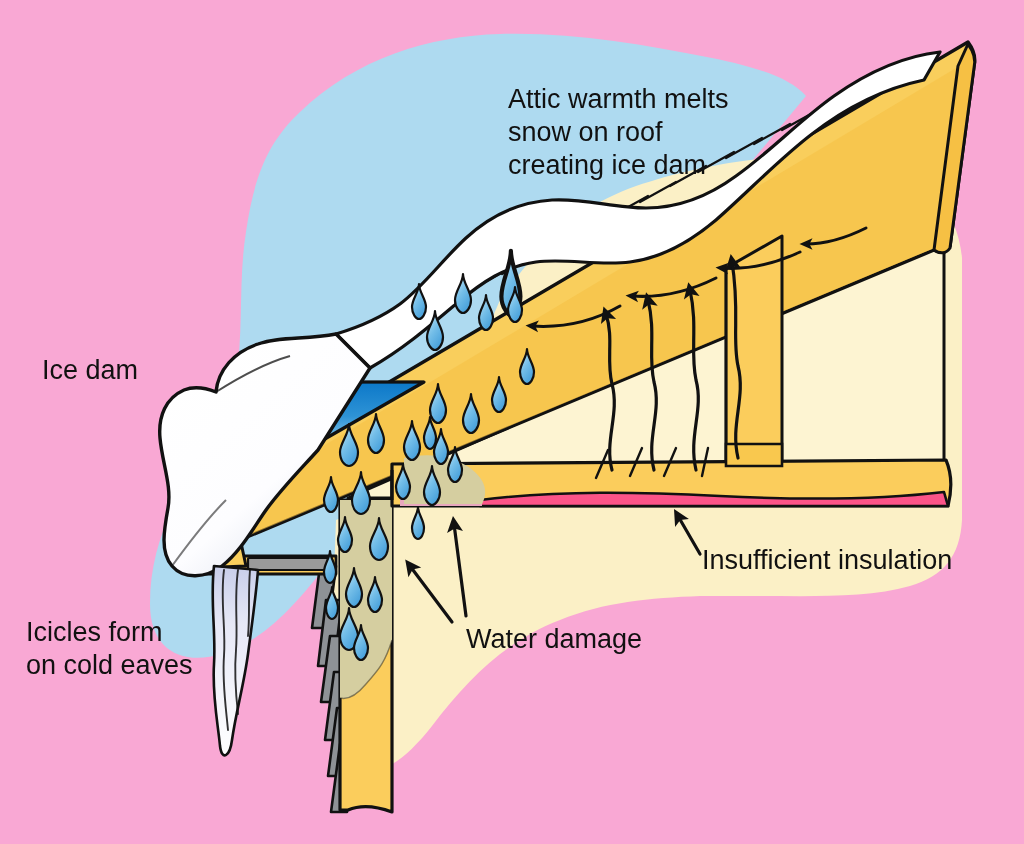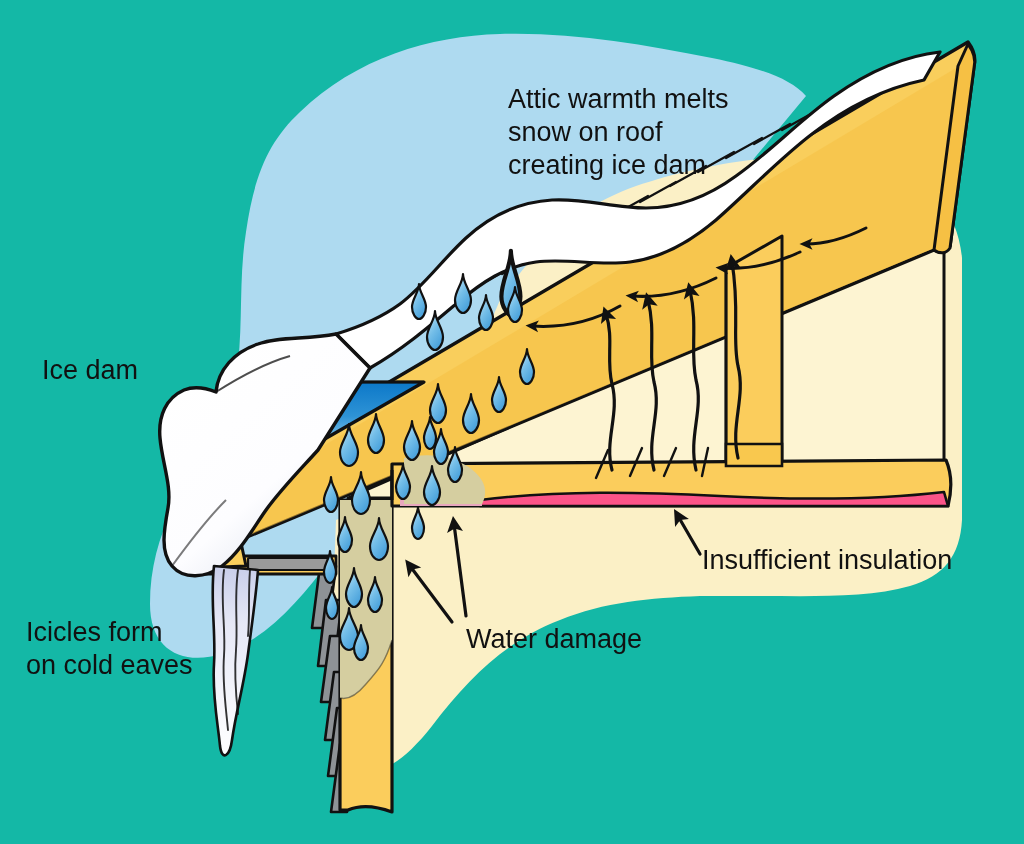--- a/index.html
+++ b/index.html
@@ -7,21 +7,21 @@
     padding: 0;
     background: #ffffff;
   }
   body {
     font-family: "Liberation Sans", sans-serif;
   }
   #stage {
     position: relative;
     width: 1024px;
     height: 844px;
-    background: #14b8a6;
+    background: #f9a8d4;
     overflow: hidden;
   }
   #diagram {
     position: absolute;
     left: 0;
     top: 0;
     width: 1024px;
     height: 844px;
   }
   .lbl {

